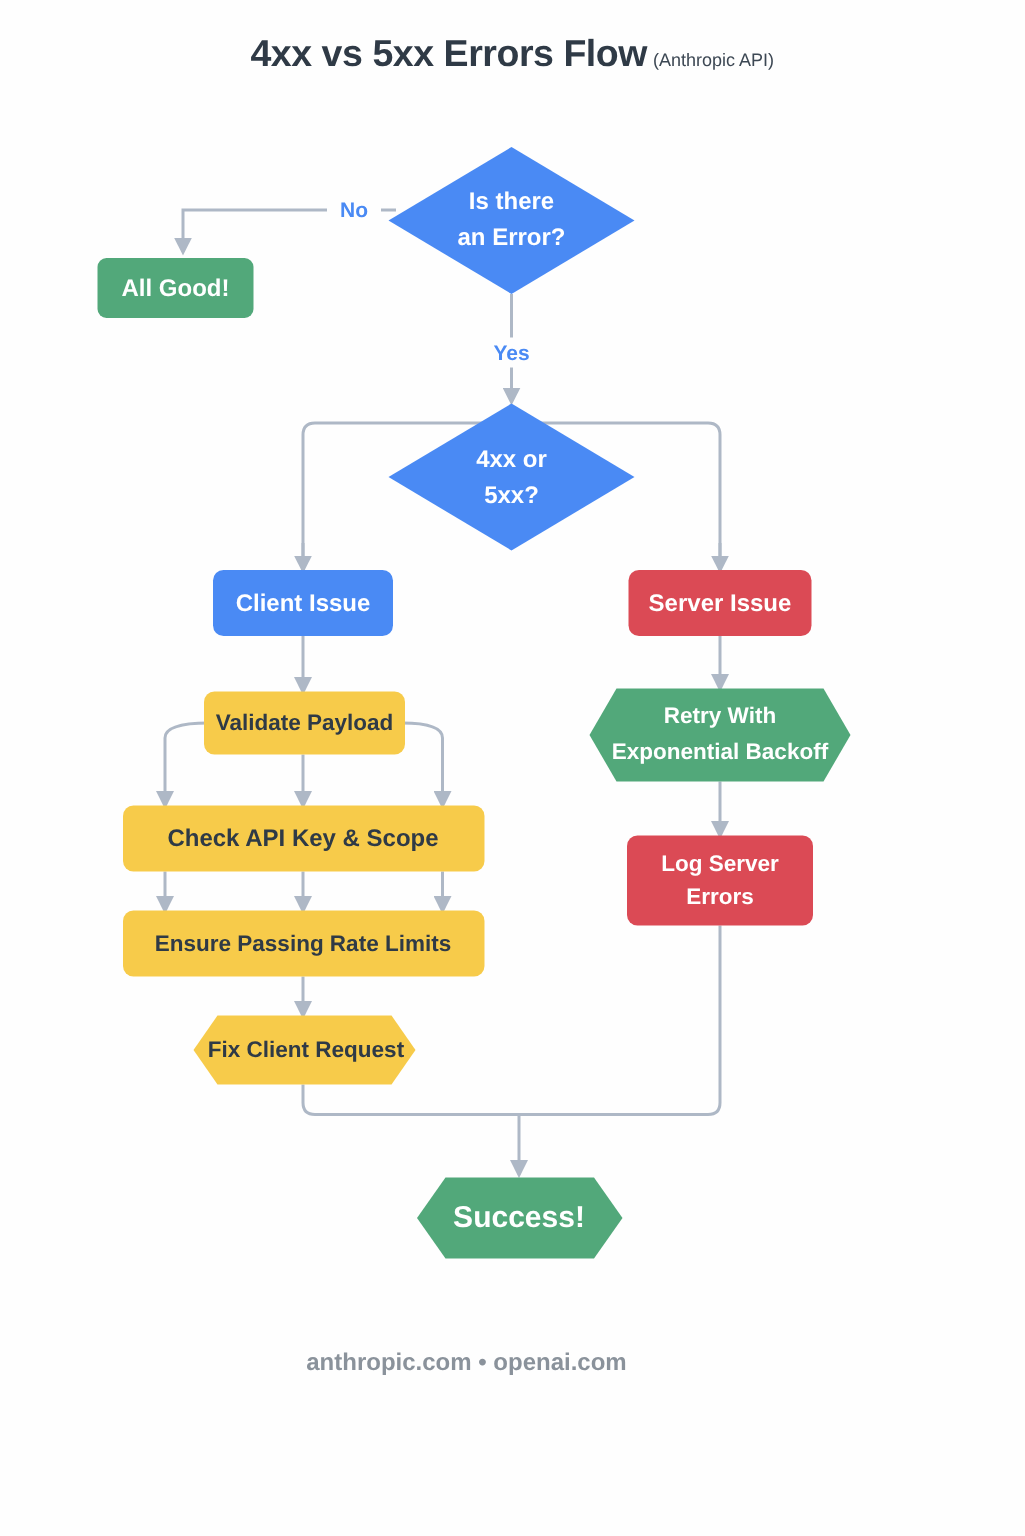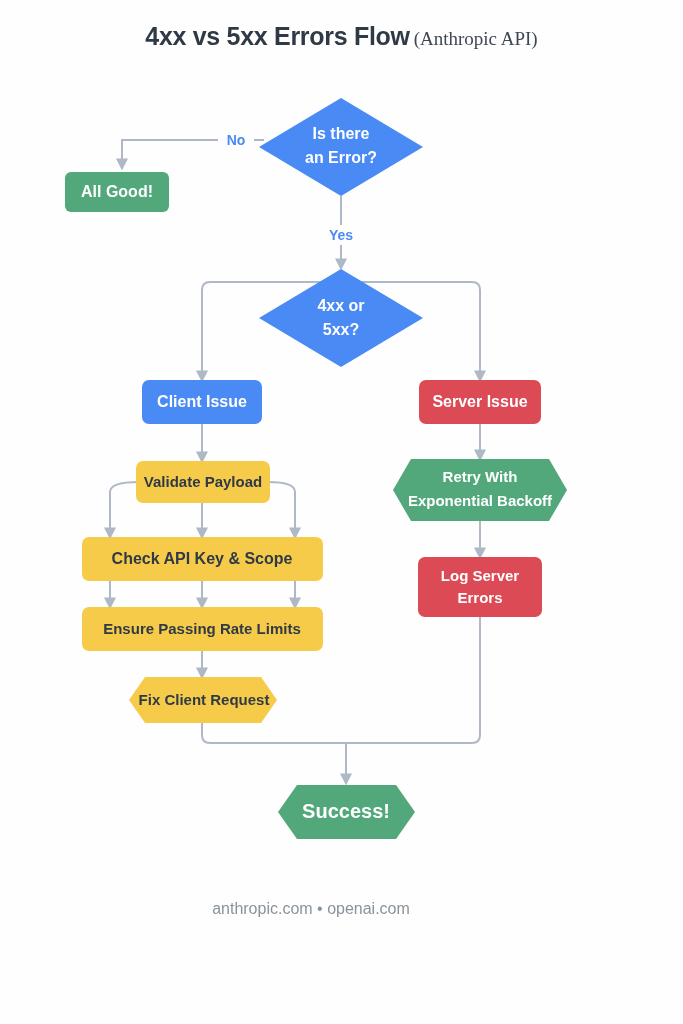--- a/index.html
+++ b/index.html
@@ -29,34 +29,34 @@
     text-align: center;
     white-space: nowrap;
   }
   .title-main {
     font-size: 25px;
     font-weight: bold;
     color: #2f3a46;
     letter-spacing: -0.3px;
   }
   .title-sub {
-    font-size: 19px;
+    font-size: 12px;
     font-weight: normal;
     color: #3d4854;
     margin-left: 4px;
-    font-family: Liberation Serif, serif;
   }
   .footer {
     position: absolute;
     top: 900px;
     left: 0;
     width: 622px;
     text-align: center;
     font-size: 16px;
     color: #8a929b;
+    font-weight: bold;
   }
   svg text {
     font-family: "Liberation Sans", sans-serif;
   }
   .node-label {
     font-weight: bold;
     text-anchor: middle;
     dominant-baseline: middle;
   }
   .edge-label {

